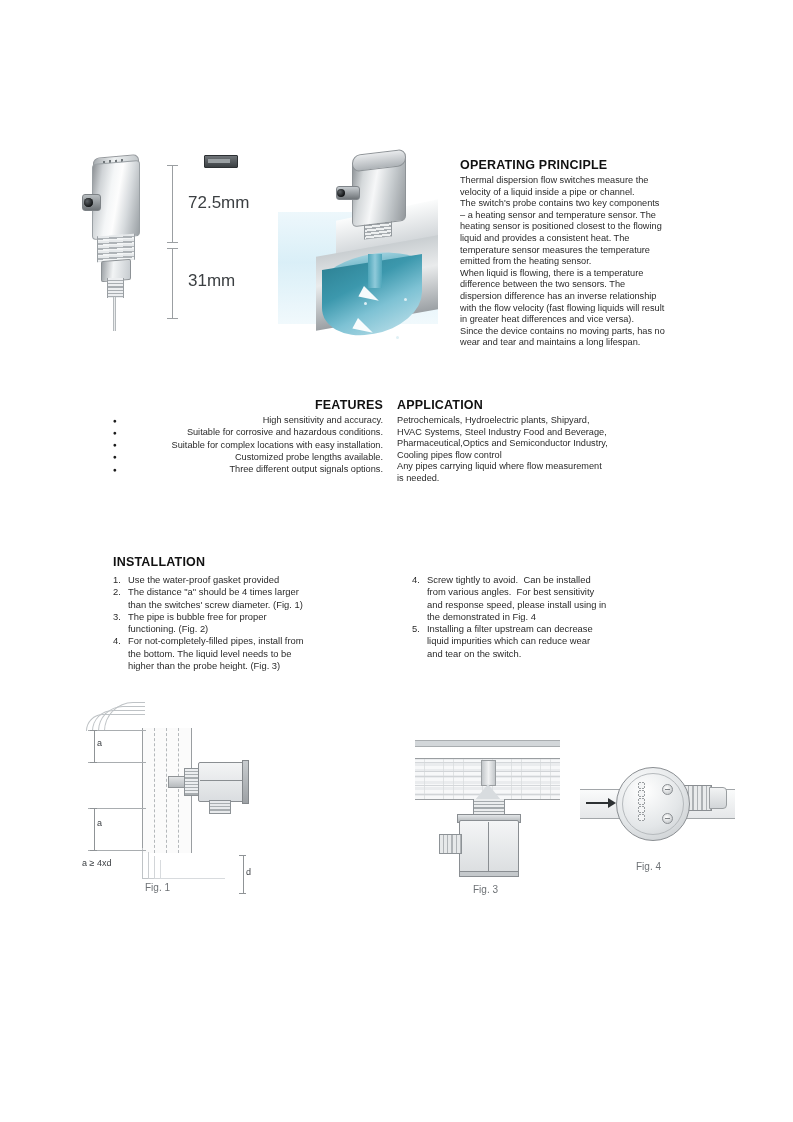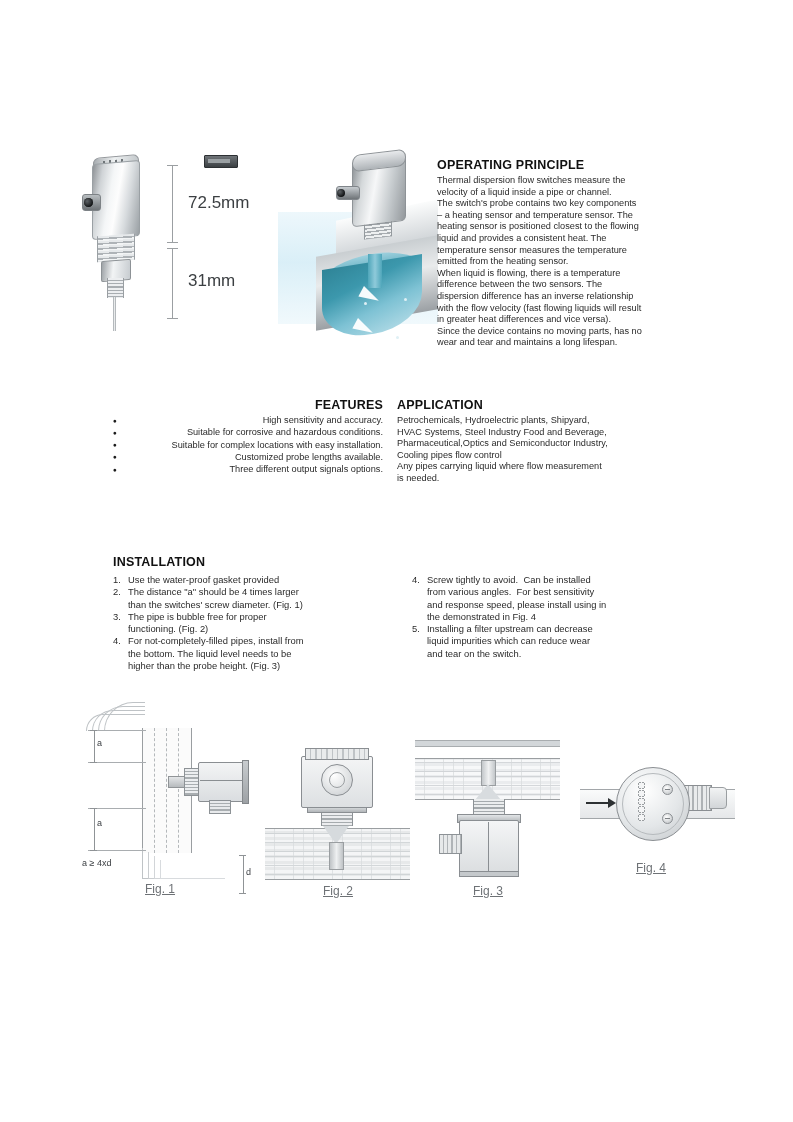--- a/index.html
+++ b/index.html
@@ -285,21 +285,21 @@
     opacity: .95;
   }
   .bubble {
     position: absolute;
     width: 3px; height: 3px;
     border-radius: 50%;
     background: #dff0f5;
   }
 
   
-  #operating-principle { position: absolute; left: 437px; top: 158px; width: 250px; }
+  #operating-principle { position: absolute; left: 460px; top: 158px; width: 250px; }
   #features-section    { position: absolute; left: 113px; top: 398px; width: 270px; text-align: right; }
   #application-section { position: absolute; left: 397px; top: 398px; width: 280px; }
   #installation-section{ position: absolute; left: 113px; top: 555px; width: 570px; }
 
   ul.feature-list {
     margin: 3px 0 0 0;
     padding: 0;
     list-style: none;
   }
   ul.feature-list li {
@@ -338,24 +338,23 @@
 
   
   #figures-row {
     position: absolute;
     left: 80px; top: 700px;
     width: 640px; height: 205px;
   }
   .fig { position: absolute; }
   .fig-caption {
     position: absolute;
-    font-size: 12px;
+    font-size: 10px;
     color: #6e7276;
     white-space: nowrap;
-    text-decoration: underline;
   }
   .lbl {
     position: absolute;
     font-size: 9px;
     color: #3a3e42;
     white-space: nowrap;
   }
 
   
   #fig-1 { left: 0px; top: 0px; width: 175px; height: 195px; }
@@ -856,33 +855,20 @@
 
       <div class="f1-probe"></div>
       <div class="f1-neck"></div>
       <div class="f1-sensor-box"></div>
       <div class="f1-sensor-cap"></div>
       <div class="f1-foot"></div>
 
       <div class="fig-caption" style="left:65px; top:182px;">Fig. 1</div>
     </div>
 
-    <div class="fig" id="fig-2">
-      <div class="f2-pipe">
-        <div class="f2-hatch"></div>
-      </div>
-      <div class="f2-cone"></div>
-      <div class="f2-tip"></div>
-      <div class="f2-neck"></div>
-      <div class="f2-flange"></div>
-      <div class="f2-body"></div>
-      <div class="f2-top"></div>
-      <div class="f2-dial"></div>
-      <div class="fig-caption" style="left:58px; top:146px;">Fig. 2</div>
-    </div>
 
     <div class="fig" id="fig-3">
       <div class="f3-toprail"></div>
       <div class="f3-pipe">
         <div class="f2-hatch"></div>
       </div>
       <div class="f3-tip"></div>
       <div class="f3-cone"></div>
       <div class="f3-neck"></div>
       <div class="f3-flange"></div>

